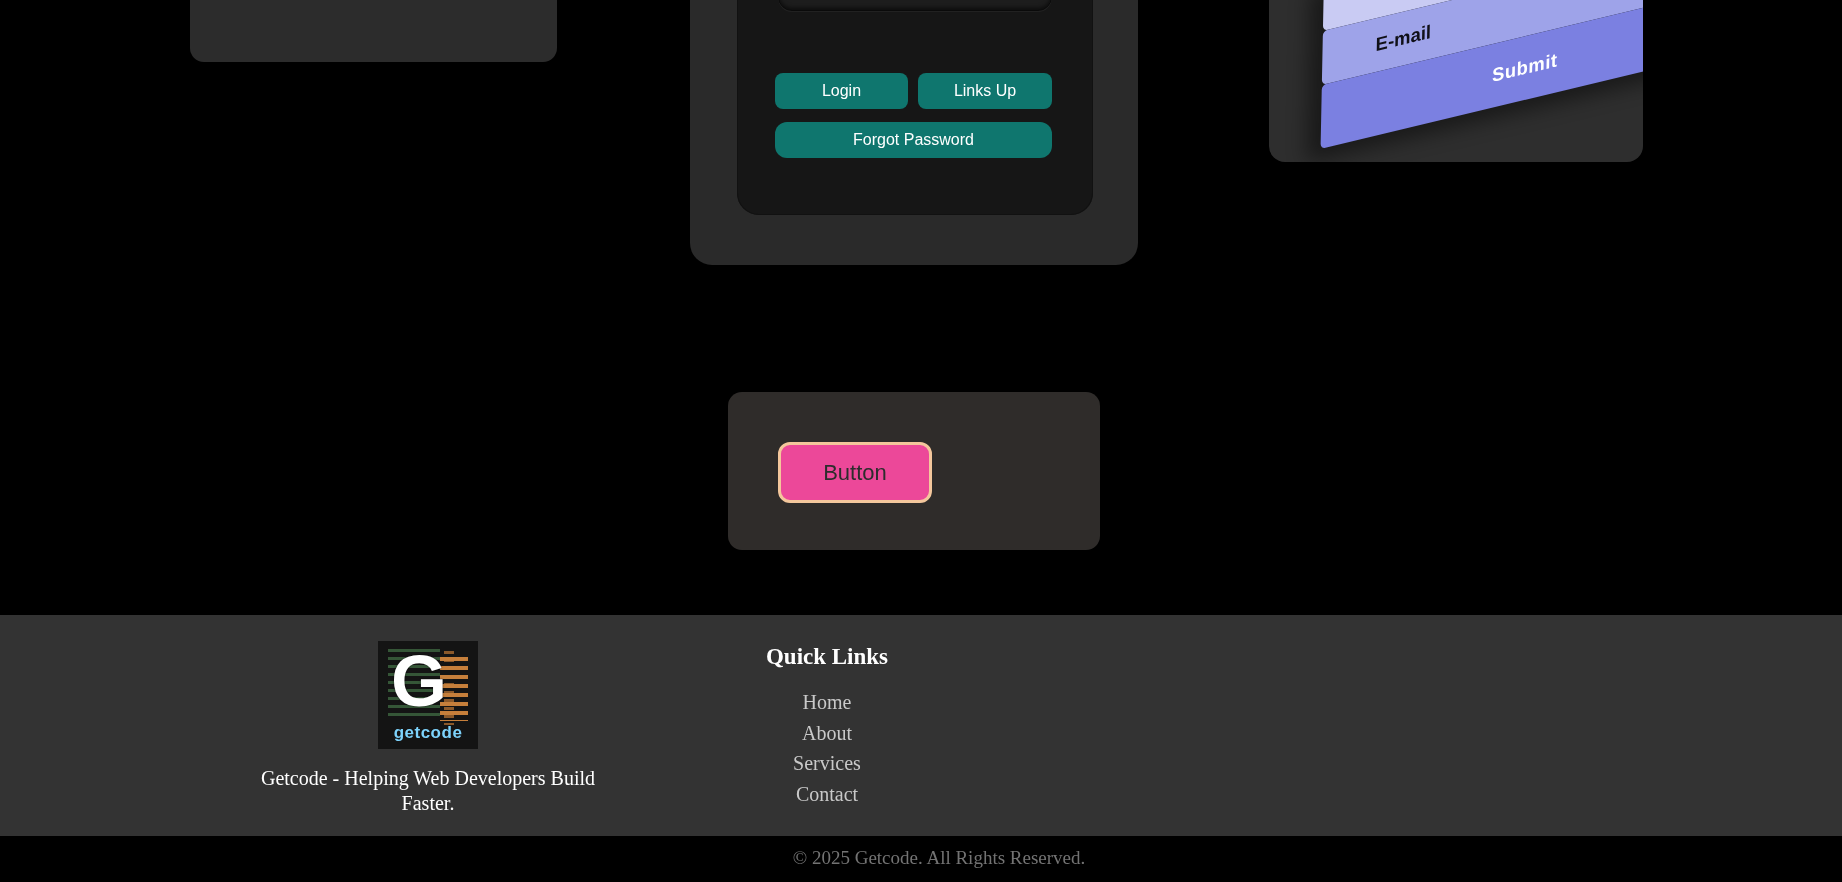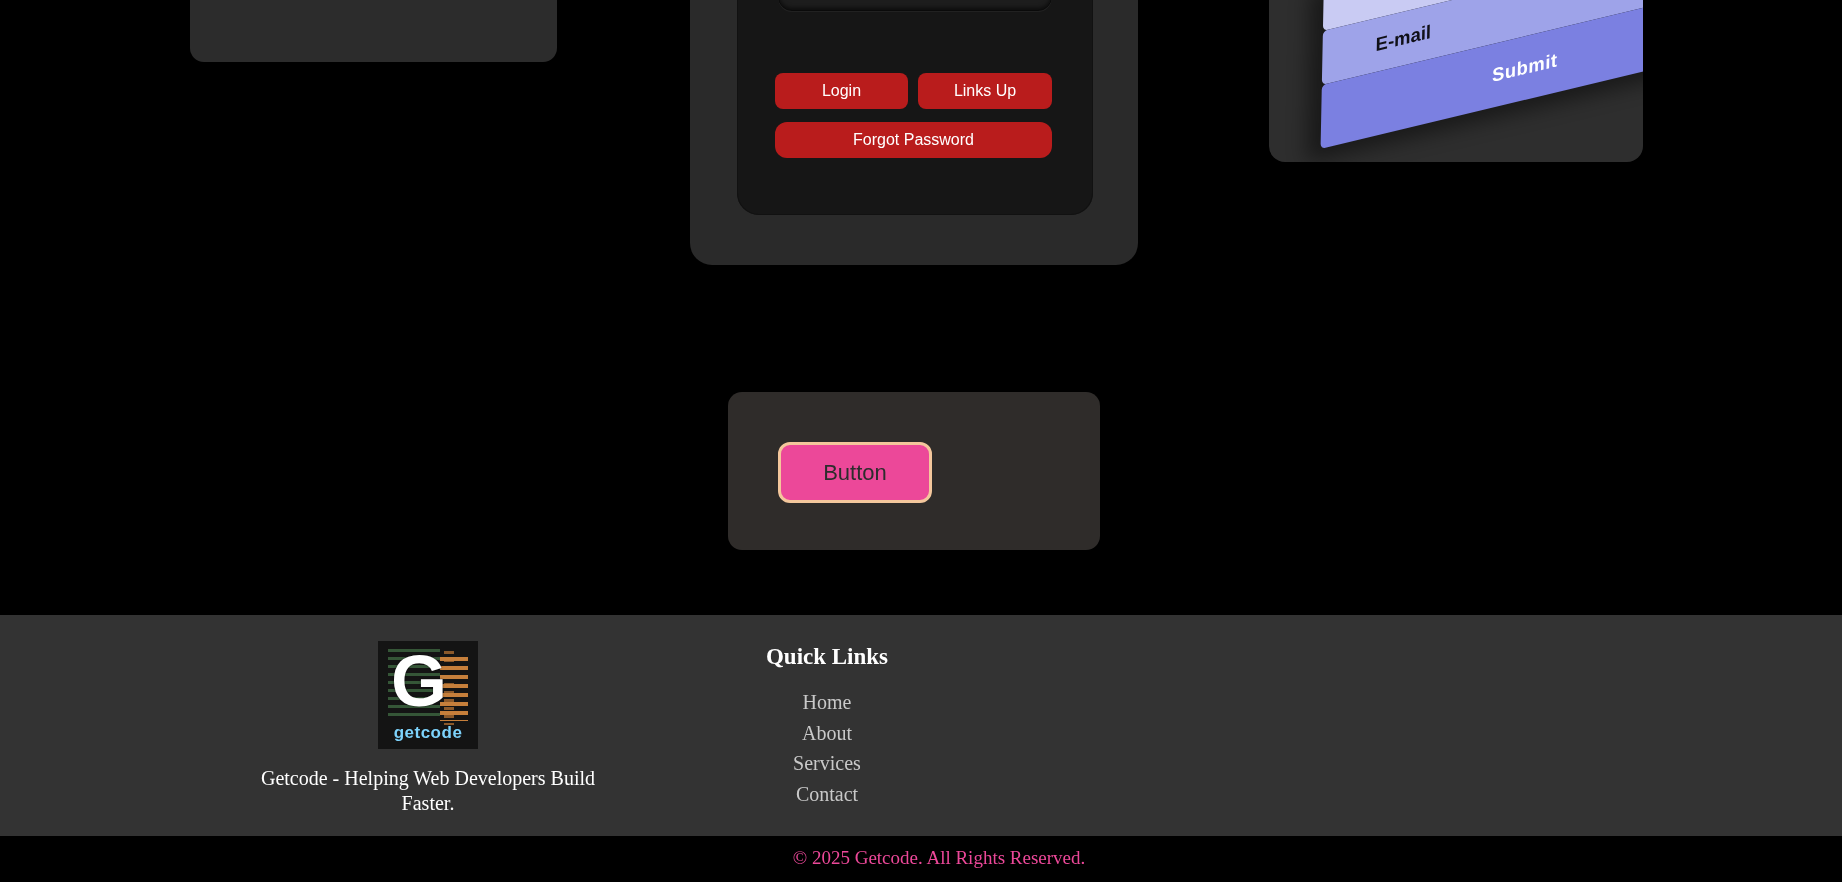--- a/index.html
+++ b/index.html
@@ -16,21 +16,21 @@
 
   
   .card-login { left: 690px; top: -160px; width: 448px; height: 425px; background: #2a2a2a;
                 border-radius: 22px; box-shadow: 0 6px 16px rgba(0,0,0,.5); }
   .login-panel { position: absolute; left: 47px; top: 20px; width: 356px; height: 355px;
                  background: #161616; border-radius: 22px; box-shadow: inset 0 0 0 1px #111; }
   .login-input { position: absolute; left: 41px; top: 111px; width: 274px; height: 40px;
                  background: #1d1d1d; border: 1px solid #0a0a0a; border-radius: 14px;
                  box-shadow: inset 0 -2px 4px rgba(0,0,0,.6), 0 1px 0 rgba(255,255,255,.05);
                  color: #ddd; padding: 0 14px; font: 15px "Liberation Sans", sans-serif; outline: none; }
-  .btn { position: absolute; background: #b91c1c; border: none; border-radius: 8px; color: #fff;
+  .btn { position: absolute; background: #0f766e; border: none; border-radius: 8px; color: #fff;
          font: 16px "Liberation Sans", sans-serif; cursor: pointer; }
   .btn-login  { left: 38px;  top: 213px; width: 133px; height: 36px; }
   .btn-signup { left: 181px; top: 213px; width: 134px; height: 36px; }
   .btn-forgot { left: 38px;  top: 262px; width: 277px; height: 36px; border-radius: 12px; }
 
   
   .card-3d { left: 1269px; top: -60px; width: 374px; height: 222px; background: #2e2e2e;
              border-radius: 16px; overflow: hidden; box-shadow: 0 6px 14px rgba(0,0,0,.5); }
   .form3d-wrap { position: absolute; left: 55px; top: 37px;
                  filter: drop-shadow(-14px 14px 10px rgba(0,0,0,.45)); }
@@ -68,21 +68,21 @@
                font: bold 17px "Liberation Sans", sans-serif; color: #7dd3fc; letter-spacing: .5px; }
   .f-tagline { width: 360px; margin: 17px auto 0; font-size: 20px; line-height: 25px; color: #fff; }
 
   .f-links { position: absolute; left: 727px; top: 0; width: 200px; text-align: center; }
   .f-links h3 { margin-top: 29px; font-size: 23px; font-weight: bold; color: #fff; }
   .f-links ul { list-style: none; margin-top: 18px; }
   .f-links li { line-height: 29.5px; }
   .f-links a { color: #c9c9c9; text-decoration: none; font-size: 20px; cursor: pointer; }
 
   .copybar { position: absolute; left: 0; top: 836px; width: 1842px; height: 46px; background: #000;
-             color: #ec4899; font: 19px "Liberation Serif", serif; text-align: center; line-height: 44px; padding-left: 36px; }
+             color: #737373; font: 19px "Liberation Serif", serif; text-align: center; line-height: 44px; padding-left: 36px; }
 </style>
 </head>
 <body>
 
 <div class="main">
 
   <section class="card card-loader">
     
   </section>
 

